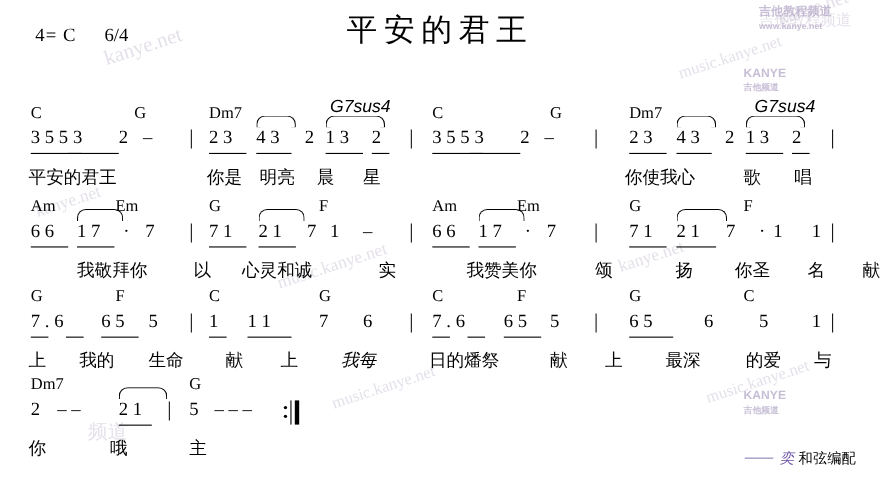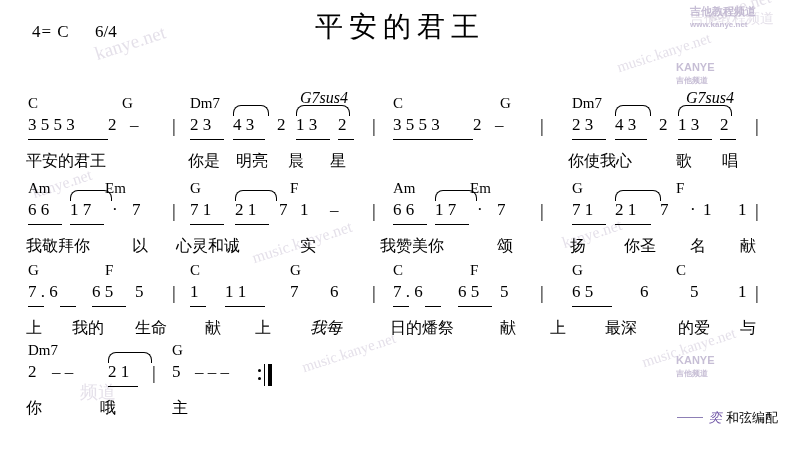--- a/index.html
+++ b/index.html
@@ -20,21 +20,21 @@
 
   
   .key{position:absolute;left:32px;top:22px;font-size:17px;font-family:"Liberation Serif",serif;letter-spacing:1px;}
   .meter{position:absolute;left:95px;top:22px;font-size:17px;font-family:"Liberation Serif",serif;}
   .title{position:absolute;left:0;top:8px;width:800px;text-align:center;font-size:28px;letter-spacing:6px;font-family:"DejaVu Serif",serif;font-weight:500;}
 
   
   .system{position:absolute;left:0;width:800px;}
   .chordrow{position:relative;height:20px;}
   .chord{position:absolute;font-size:15px;font-family:"Liberation Serif",serif;font-style:normal;white-space:nowrap;}
-  .chord.ital{font-style:italic;font-size:16px;font-family:Liberation Serif, serif;}
+  .chord.ital{font-style:italic;font-size:16px;font-family:Liberation Sans, sans-serif;}
   .notesrow{position:relative;height:30px;}
   .note{position:absolute;font-size:17px;font-family:"Liberation Serif",serif;white-space:nowrap;}
   .bar{position:absolute;font-size:19px;font-family:"Liberation Serif",serif;}
   .lyricrow{position:relative;height:26px;}
   .lyric{position:absolute;font-size:16px;font-family:"DejaVu Sans",sans-serif;white-space:nowrap;}
 
   
   .beam{position:absolute;height:0;border-top:1.4px solid #000;}
   .slurbox{position:absolute;height:10px;border-top:1.4px solid #000;border-left:1.4px solid #000;border-right:1.4px solid #000;border-radius:8px 8px 0 0;}
 
@@ -179,21 +179,21 @@
         <div class="beam" style="left: 190px; width: 34px; top: 44px;"></div>
         <div class="beam" style="left: 235px; width: 34px; top: 44px;"></div>
         <div class="beam" style="left: 393px; width: 34px; top: 44px;"></div>
         <div class="beam" style="left: 435px; width: 34px; top: 44px;"></div>
         <div class="beam" style="left: 572px; width: 34px; top: 44px;"></div>
         <div class="beam" style="left: 615px; width: 36px; top: 44px;"></div>
         <div class="slurbox" style="left: 70px; width: 40px; top: 10px;"></div>
         <div class="slurbox" style="left: 235px; width: 40px; top: 10px;"></div>
         <div class="slurbox" style="left: 435px; width: 40px; top: 10px;"></div>
         <div class="slurbox" style="left: 615px; width: 44px; top: 10px;"></div>
-        <div class="lyricrow" style="margin-top: 6px;">
+        <div class="lyricrow" style="margin-top: 6px; margin-left: 44px;">
           <div class="lyric" style="left: 26px;">我敬拜你</div>
           <div class="lyric" style="left: 132px;">以</div>
           <div class="lyric" style="left: 176px; text-align: center;">心灵和诚</div>
           <div class="lyric" style="left: 300px;">实</div>
           <div class="lyric" style="left: 380px;">我赞美你</div>
           <div class="lyric" style="left: 497px;">颂</div>
           <div class="lyric" style="left: 570px;">扬</div>
           <div class="lyric" style="left: 624px;">你圣</div>
           <div class="lyric" style="left: 690px;">名</div>
           <div class="lyric" style="left: 740px;">献</div>

